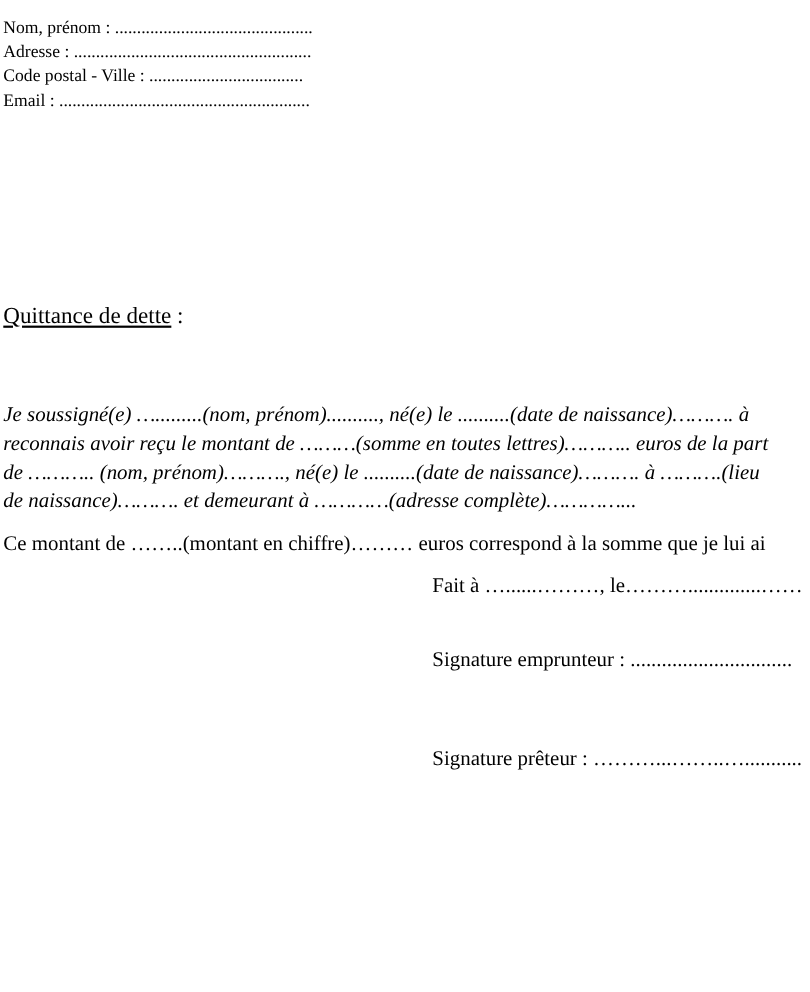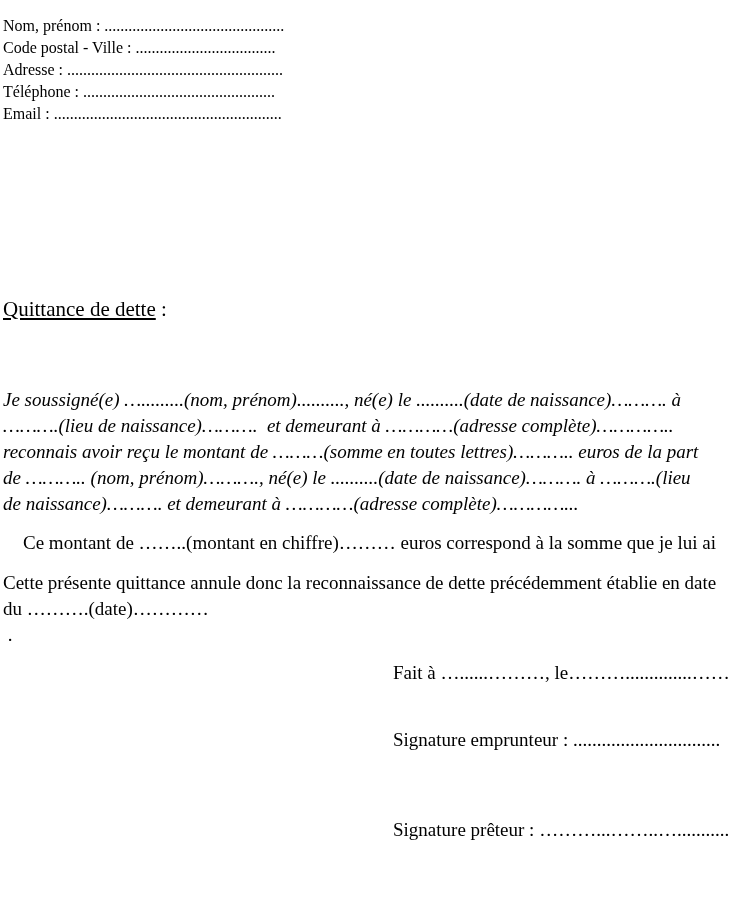--- a/index.html
+++ b/index.html
@@ -38,65 +38,58 @@
   }
   .title .u {
     text-decoration: underline;
   }
   
   .para {
     font-size: 19px;
     line-height: 26px;
   }
   .p1 { margin-top: 66px; font-style: italic; }
-  .p2 { margin-top: 13px; text-align: center; }
+  .p2 { margin-top: 13px; }
   .p3 { margin-top: 14px; }
   
   .closing {
     font-size: 19px;
     line-height: 26px;
     padding-left: 390px;
     margin-top: 12px;
     font-family: Liberation Serif, serif;
   }
   .sig1 { margin-top: 41px; }
   .sig2 { margin-top: 64px; }
 </style>
 </head>
 <body>
 
 <div class="page">
 
   <section class="contact">
     <div class="line">Nom, prénom : .............................................</div>
+    <div class="line">Adresse : ......................................................</div>
     <div class="line">Code postal - Ville : ...................................</div>
-    <div class="line">Adresse : ......................................................</div>
-    <div class="line">Téléphone : ................................................</div>
     <div class="line">Email : .........................................................</div>
   </section>
 
   <h1 class="title"><span class="u">Quittance de dette</span><span> :</span></h1>
 
   <section class="para p1">
     <div class="line">Je soussigné(e) ….........(nom, prénom).........., né(e) le ..........(date de naissance)………. à</div>
-    <div class="line">……….(lieu de naissance)……….  et demeurant à …………(adresse complète)…………..</div>
     <div class="line">reconnais avoir reçu le montant de ………(somme en toutes lettres)……….. euros de la part</div>
     <div class="line">de ……….. (nom, prénom)………., né(e) le ..........(date de naissance)………. à ……….(lieu</div>
     <div class="line">de naissance)………. et demeurant à …………(adresse complète)…………...</div>
   </section>
 
   <section class="para p2">
     <div class="line">Ce montant de ……..(montant en chiffre)……… euros correspond à la somme que je lui ai</div>
   </section>
 
-  <section class="para p3">
-    <div class="line">Cette présente quittance annule donc la reconnaissance de dette précédemment établie en date</div>
-    <div class="line">du ……….(date)…………</div>
-    <div class="line"> .</div>
-  </section>
 
   <section class="closing">
     <div class="line">Fait à …......………, le………..............……</div>
     <div class="line sig1">Signature emprunteur : ...............................</div>
     <div class="line sig2">Signature prêteur : ………...……..…...........</div>
   </section>
 
 </div>
 
 </body></html>

